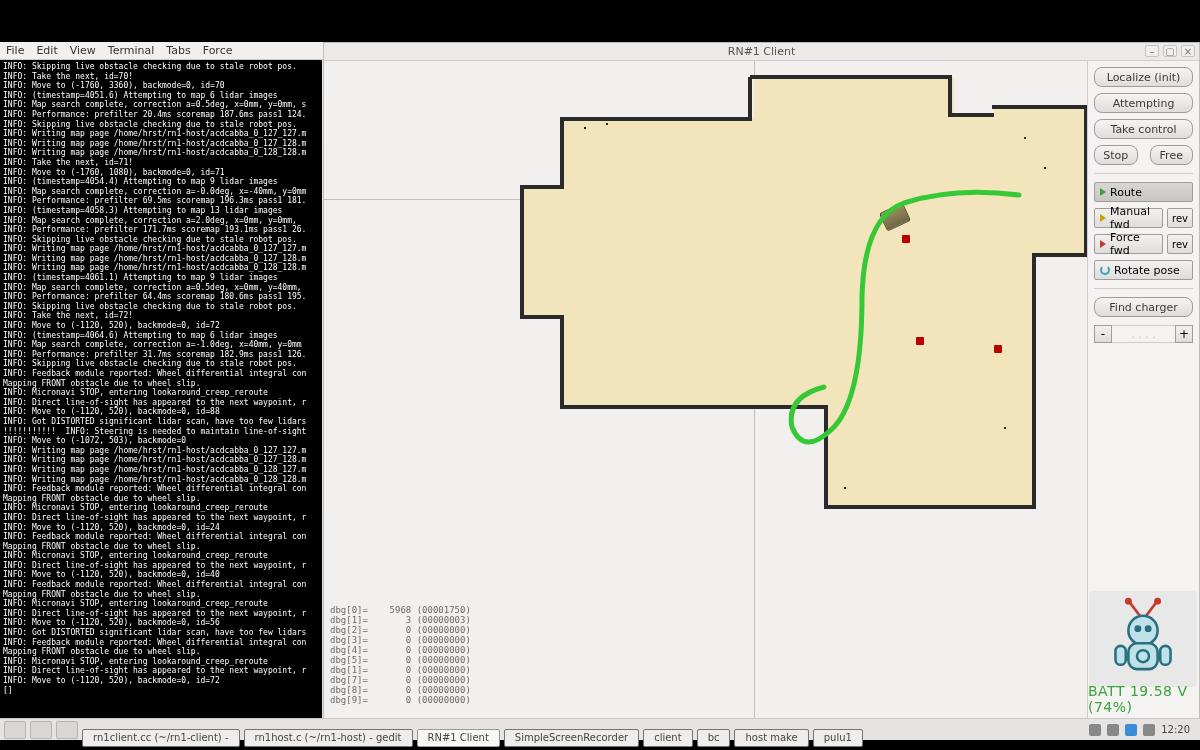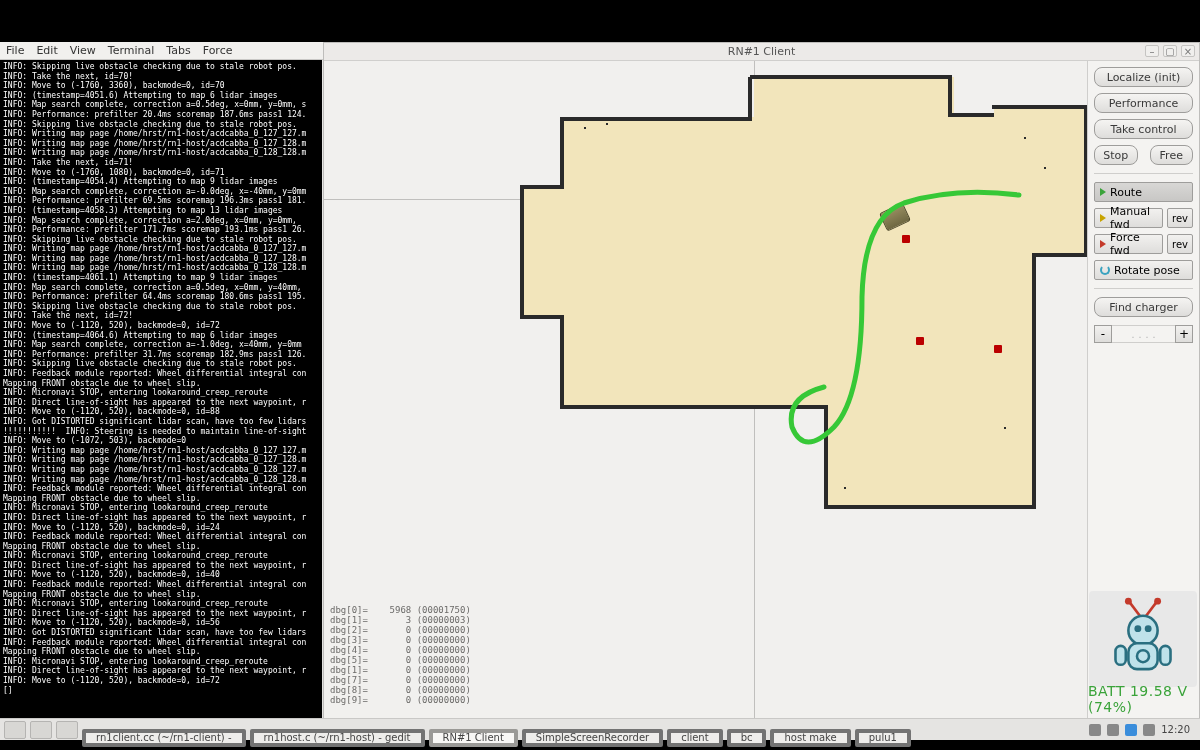--- a/index.html
+++ b/index.html
@@ -35,23 +35,23 @@
   }
   .taskbar .launcher {
     width: 22px; height: 18px;
     background: #d8d7d4;
     border: 1px solid #b5b4b2;
     border-radius: 2px;
   }
   .taskbar .task {
     height: 18px; padding: 0 10px;
     background: #eeedeb;
-    border: 4px solid #737373;
+    border: 1px solid #737373;
     border-radius: 2px;
-    display: flex; align-items: flex-end; gap: 4px;
+    display: flex; align-items: center; gap: 4px;
     white-space: nowrap;
     margin-top: 16px;
   }
   .taskbar .task.active { background: #f8f7f5; border-color:#9a9996; }
   .taskbar .spacer { flex:1; }
   .taskbar .tray { display:flex; gap:6px; align-items:center; padding:0 6px; }
   .tray-icon { width: 12px; height: 12px; display:inline-block; border-radius:2px; background:#888; }
 
   
   .terminal {
@@ -346,21 +346,21 @@
 <span>dbg[5]=       0 (00000000)</span>
 <span>dbg[1]=       0 (00000000)</span>
 <span>dbg[7]=       0 (00000000)</span>
 <span>dbg[8]=       0 (00000000)</span>
 <span>dbg[9]=       0 (00000000)</span></div>
 
       </div>
 
       <div class="ctrl">
         <div class="btn">Localize (init)</div>
-        <div class="btn">Performance</div>
+        <div class="btn">Attempting</div>
         <div class="btn">Take control</div>
         <div class="btn-row">
           <div class="btn small">Stop</div>
           <div class="btn small">Free</div>
         </div>
         <hr>
         <div class="toggle">
           <div class="main on">
               <span class="tri green"></span>
               <span>Route</span>

